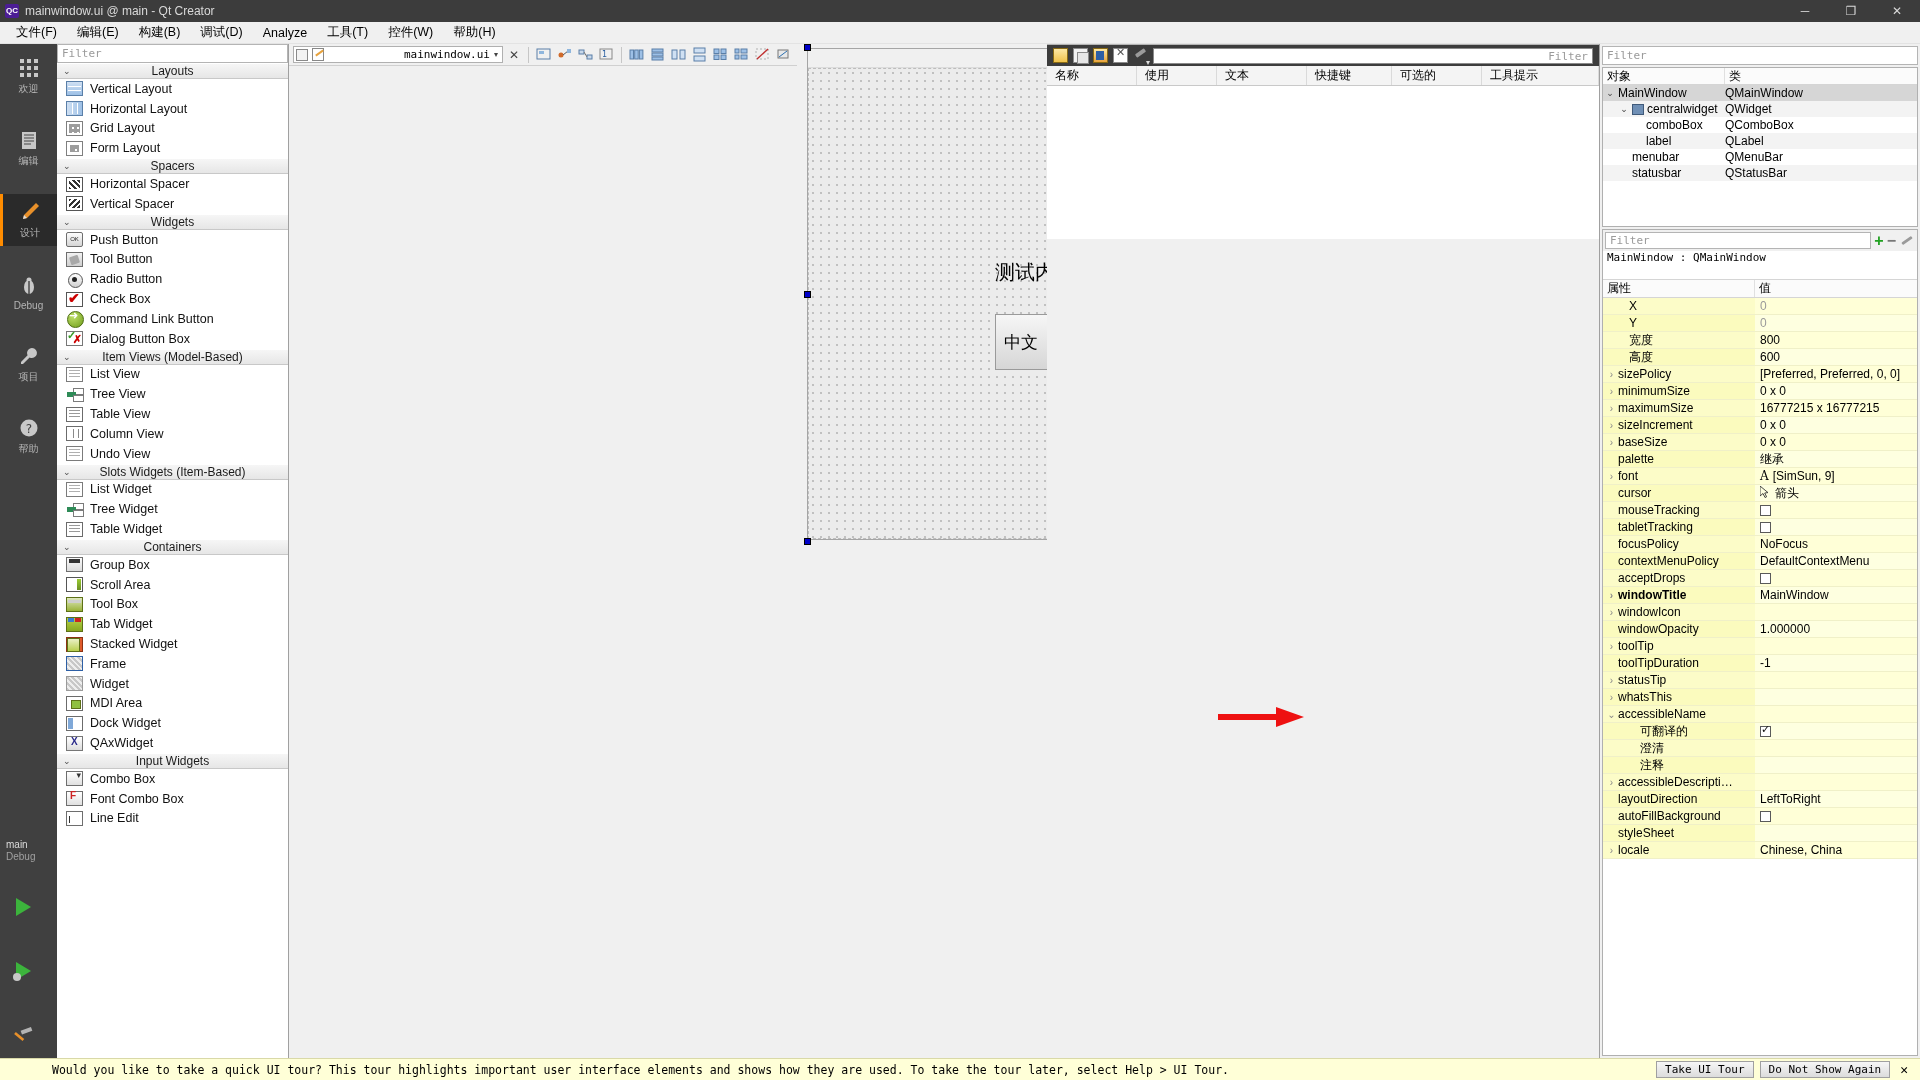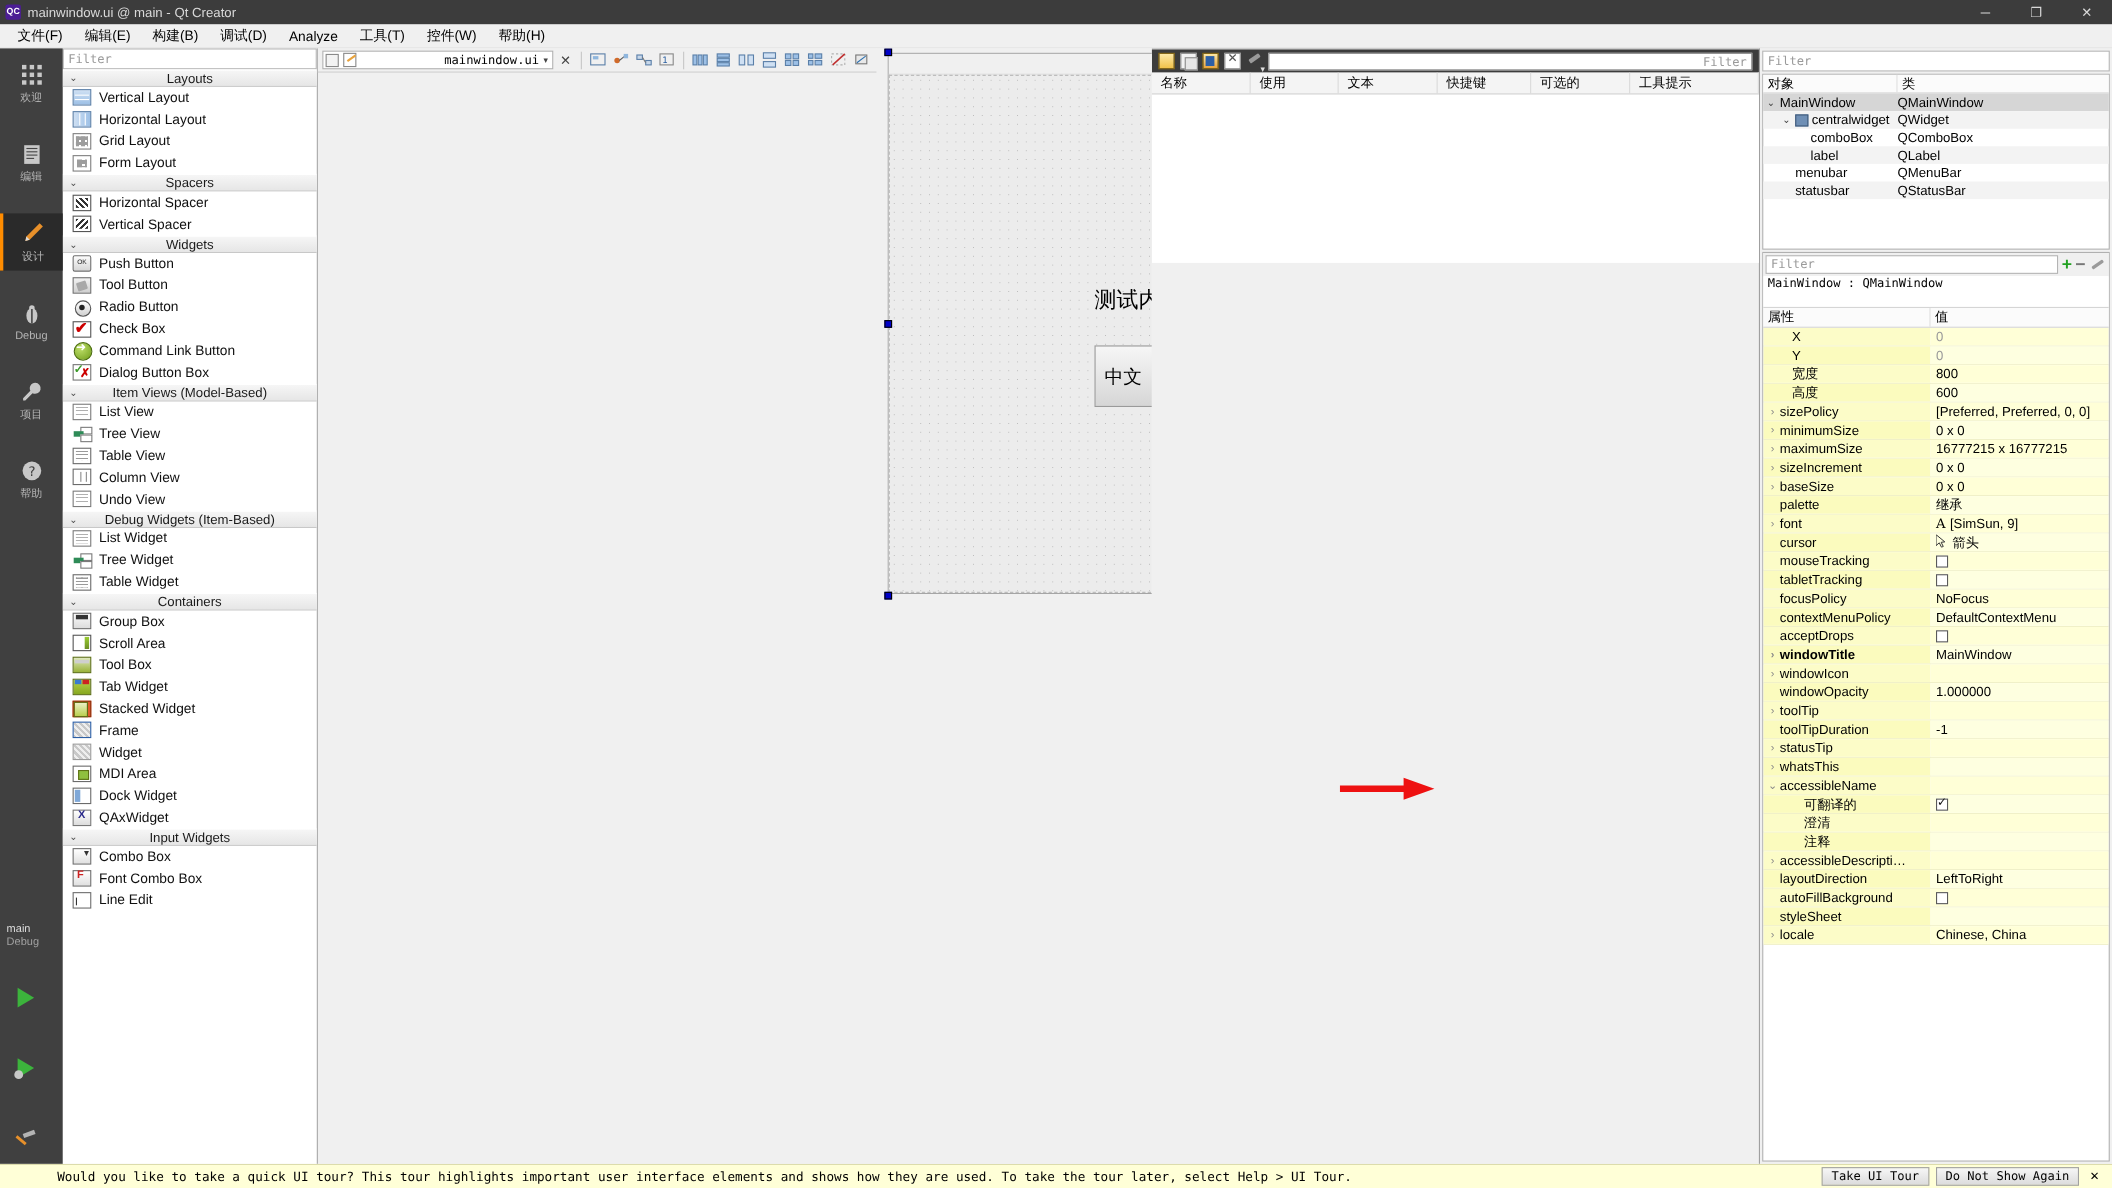--- a/index.html
+++ b/index.html
@@ -471,21 +471,21 @@
         <div class="wb-item">
           <span class="ic ic-column"></span>
           <span>Column View</span>
         </div>
         <div class="wb-item">
           <span class="ic ic-list"></span>
           <span>Undo View</span>
         </div>
         <div class="wb-group">
           <span class="chev">⌄</span>
-          <span>Debug Widgets (Item-Based)</span>
+          <span>Slots Widgets (Item-Based)</span>
         </div>
         <div class="wb-item">
           <span class="ic ic-list"></span>
           <span>List Widget</span>
         </div>
         <div class="wb-item">
           <span class="ic ic-tree"></span>
           <span>Tree Widget</span>
         </div>
         <div class="wb-item">

